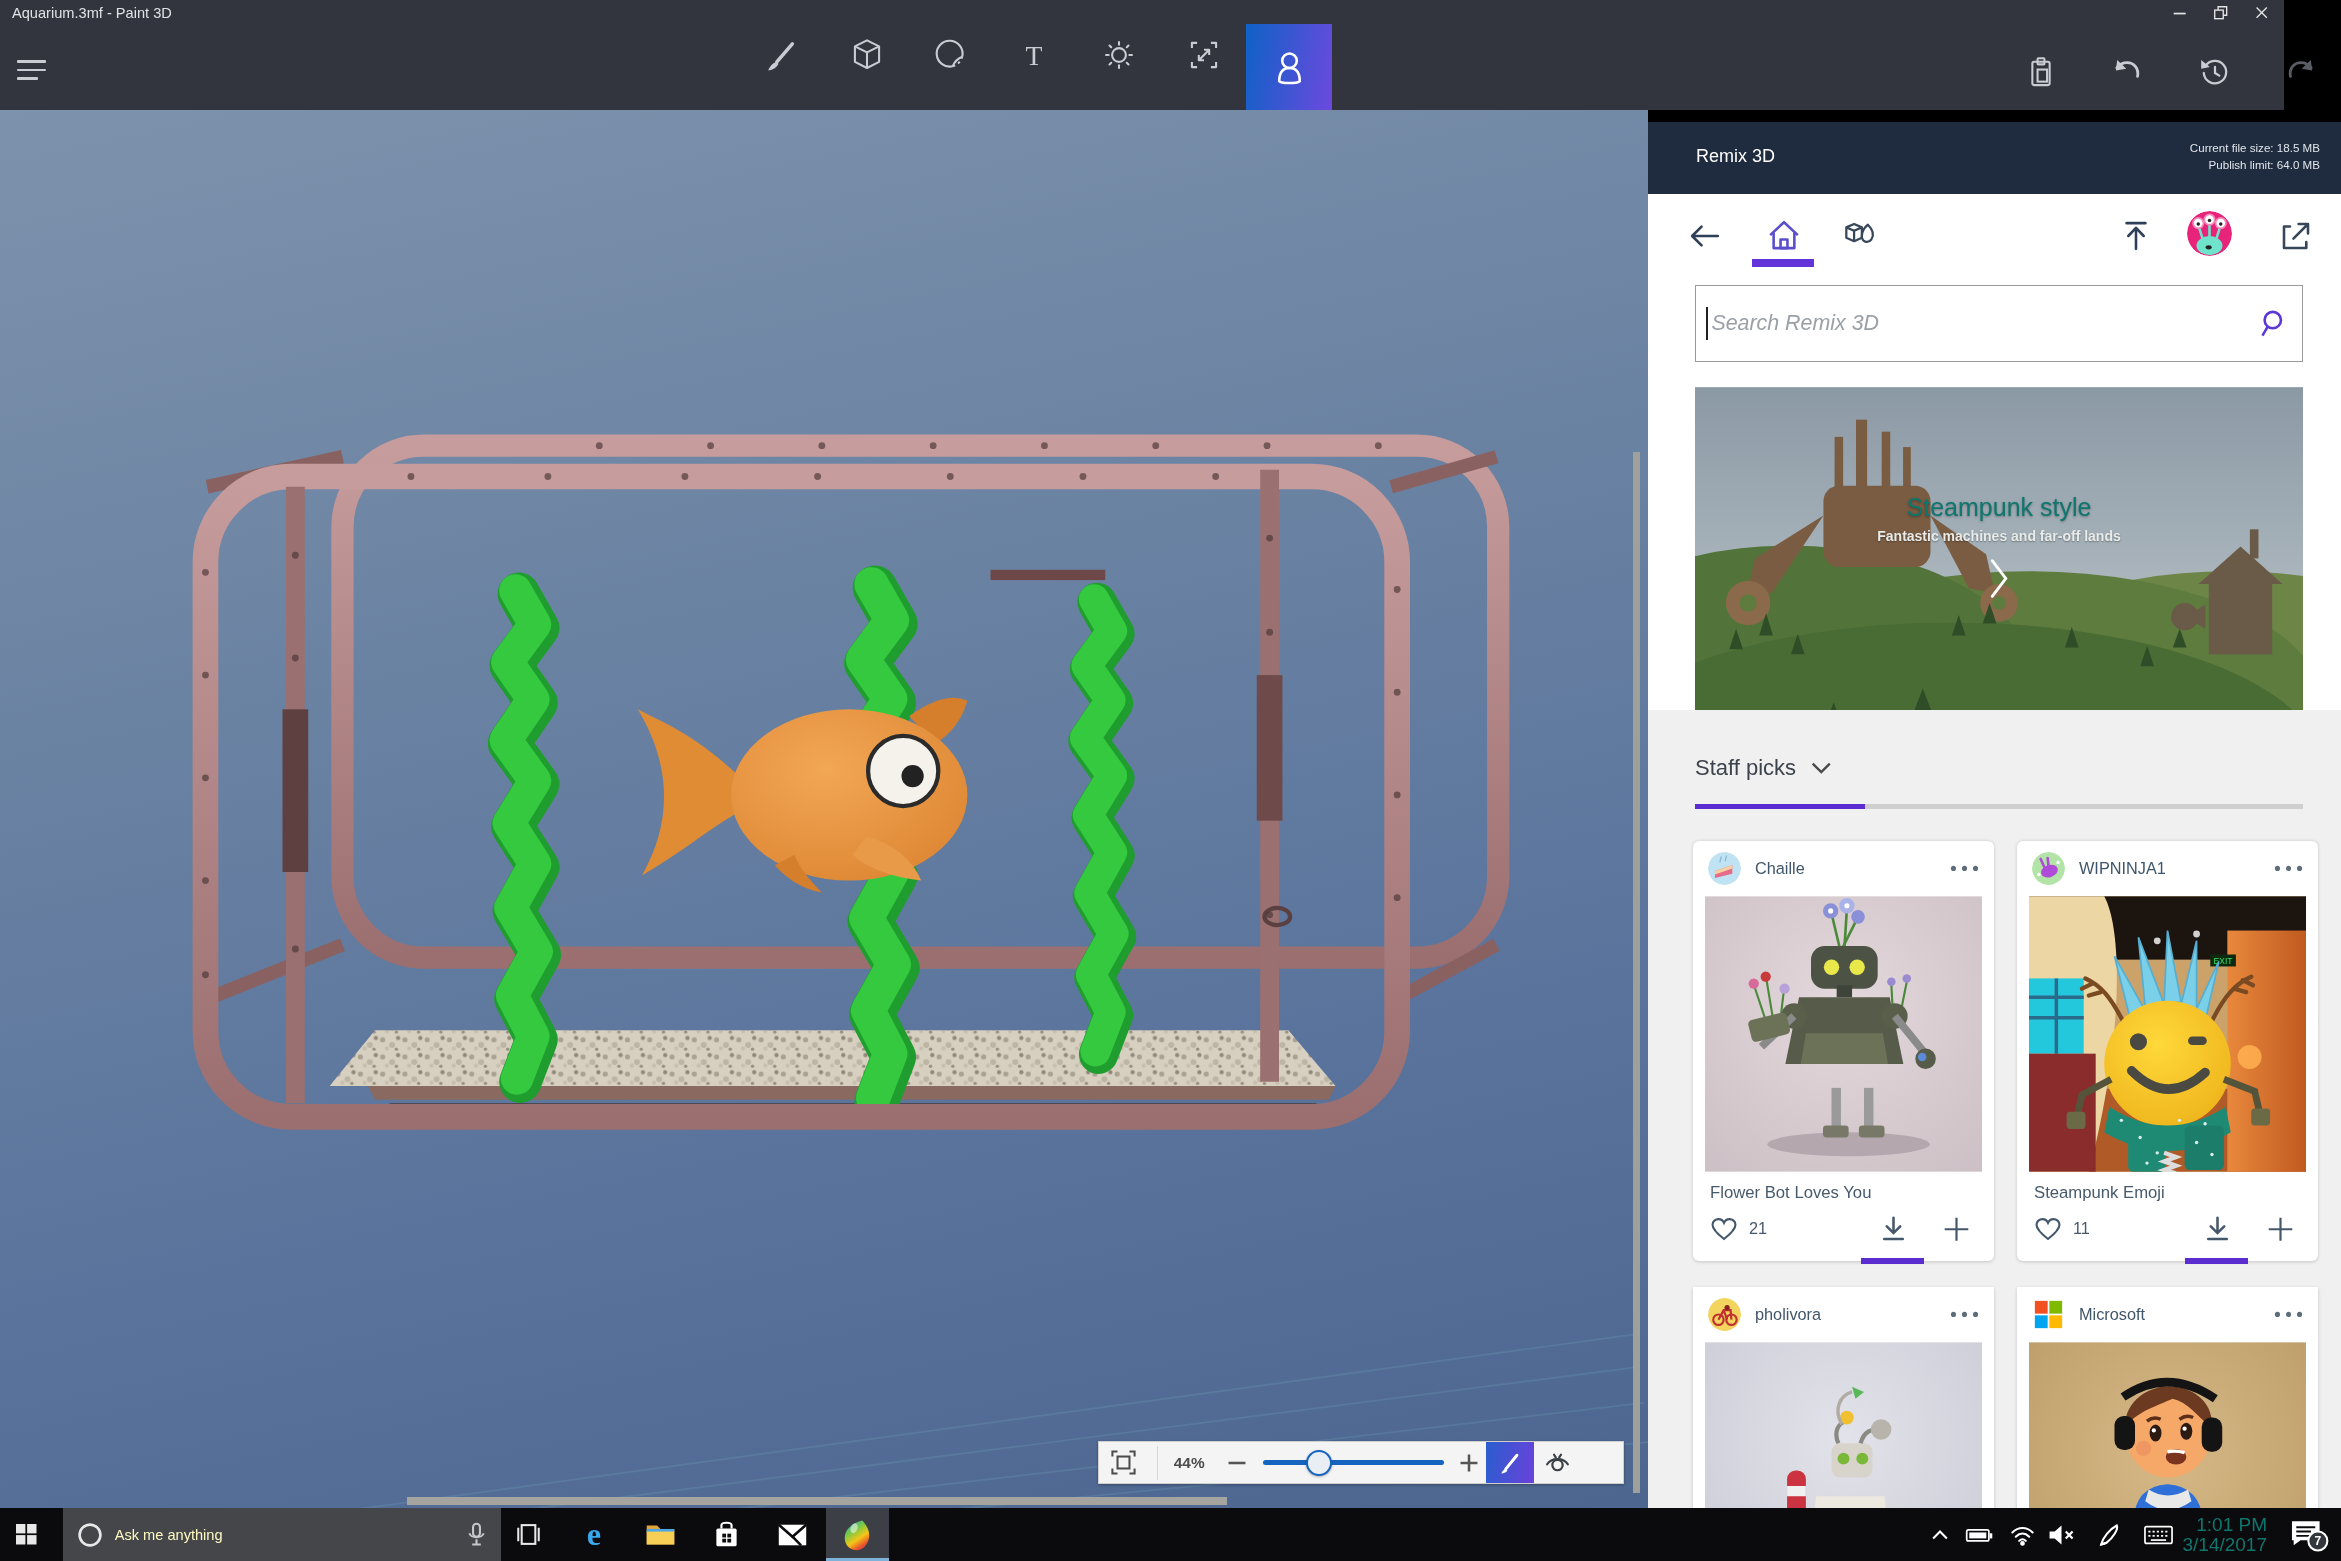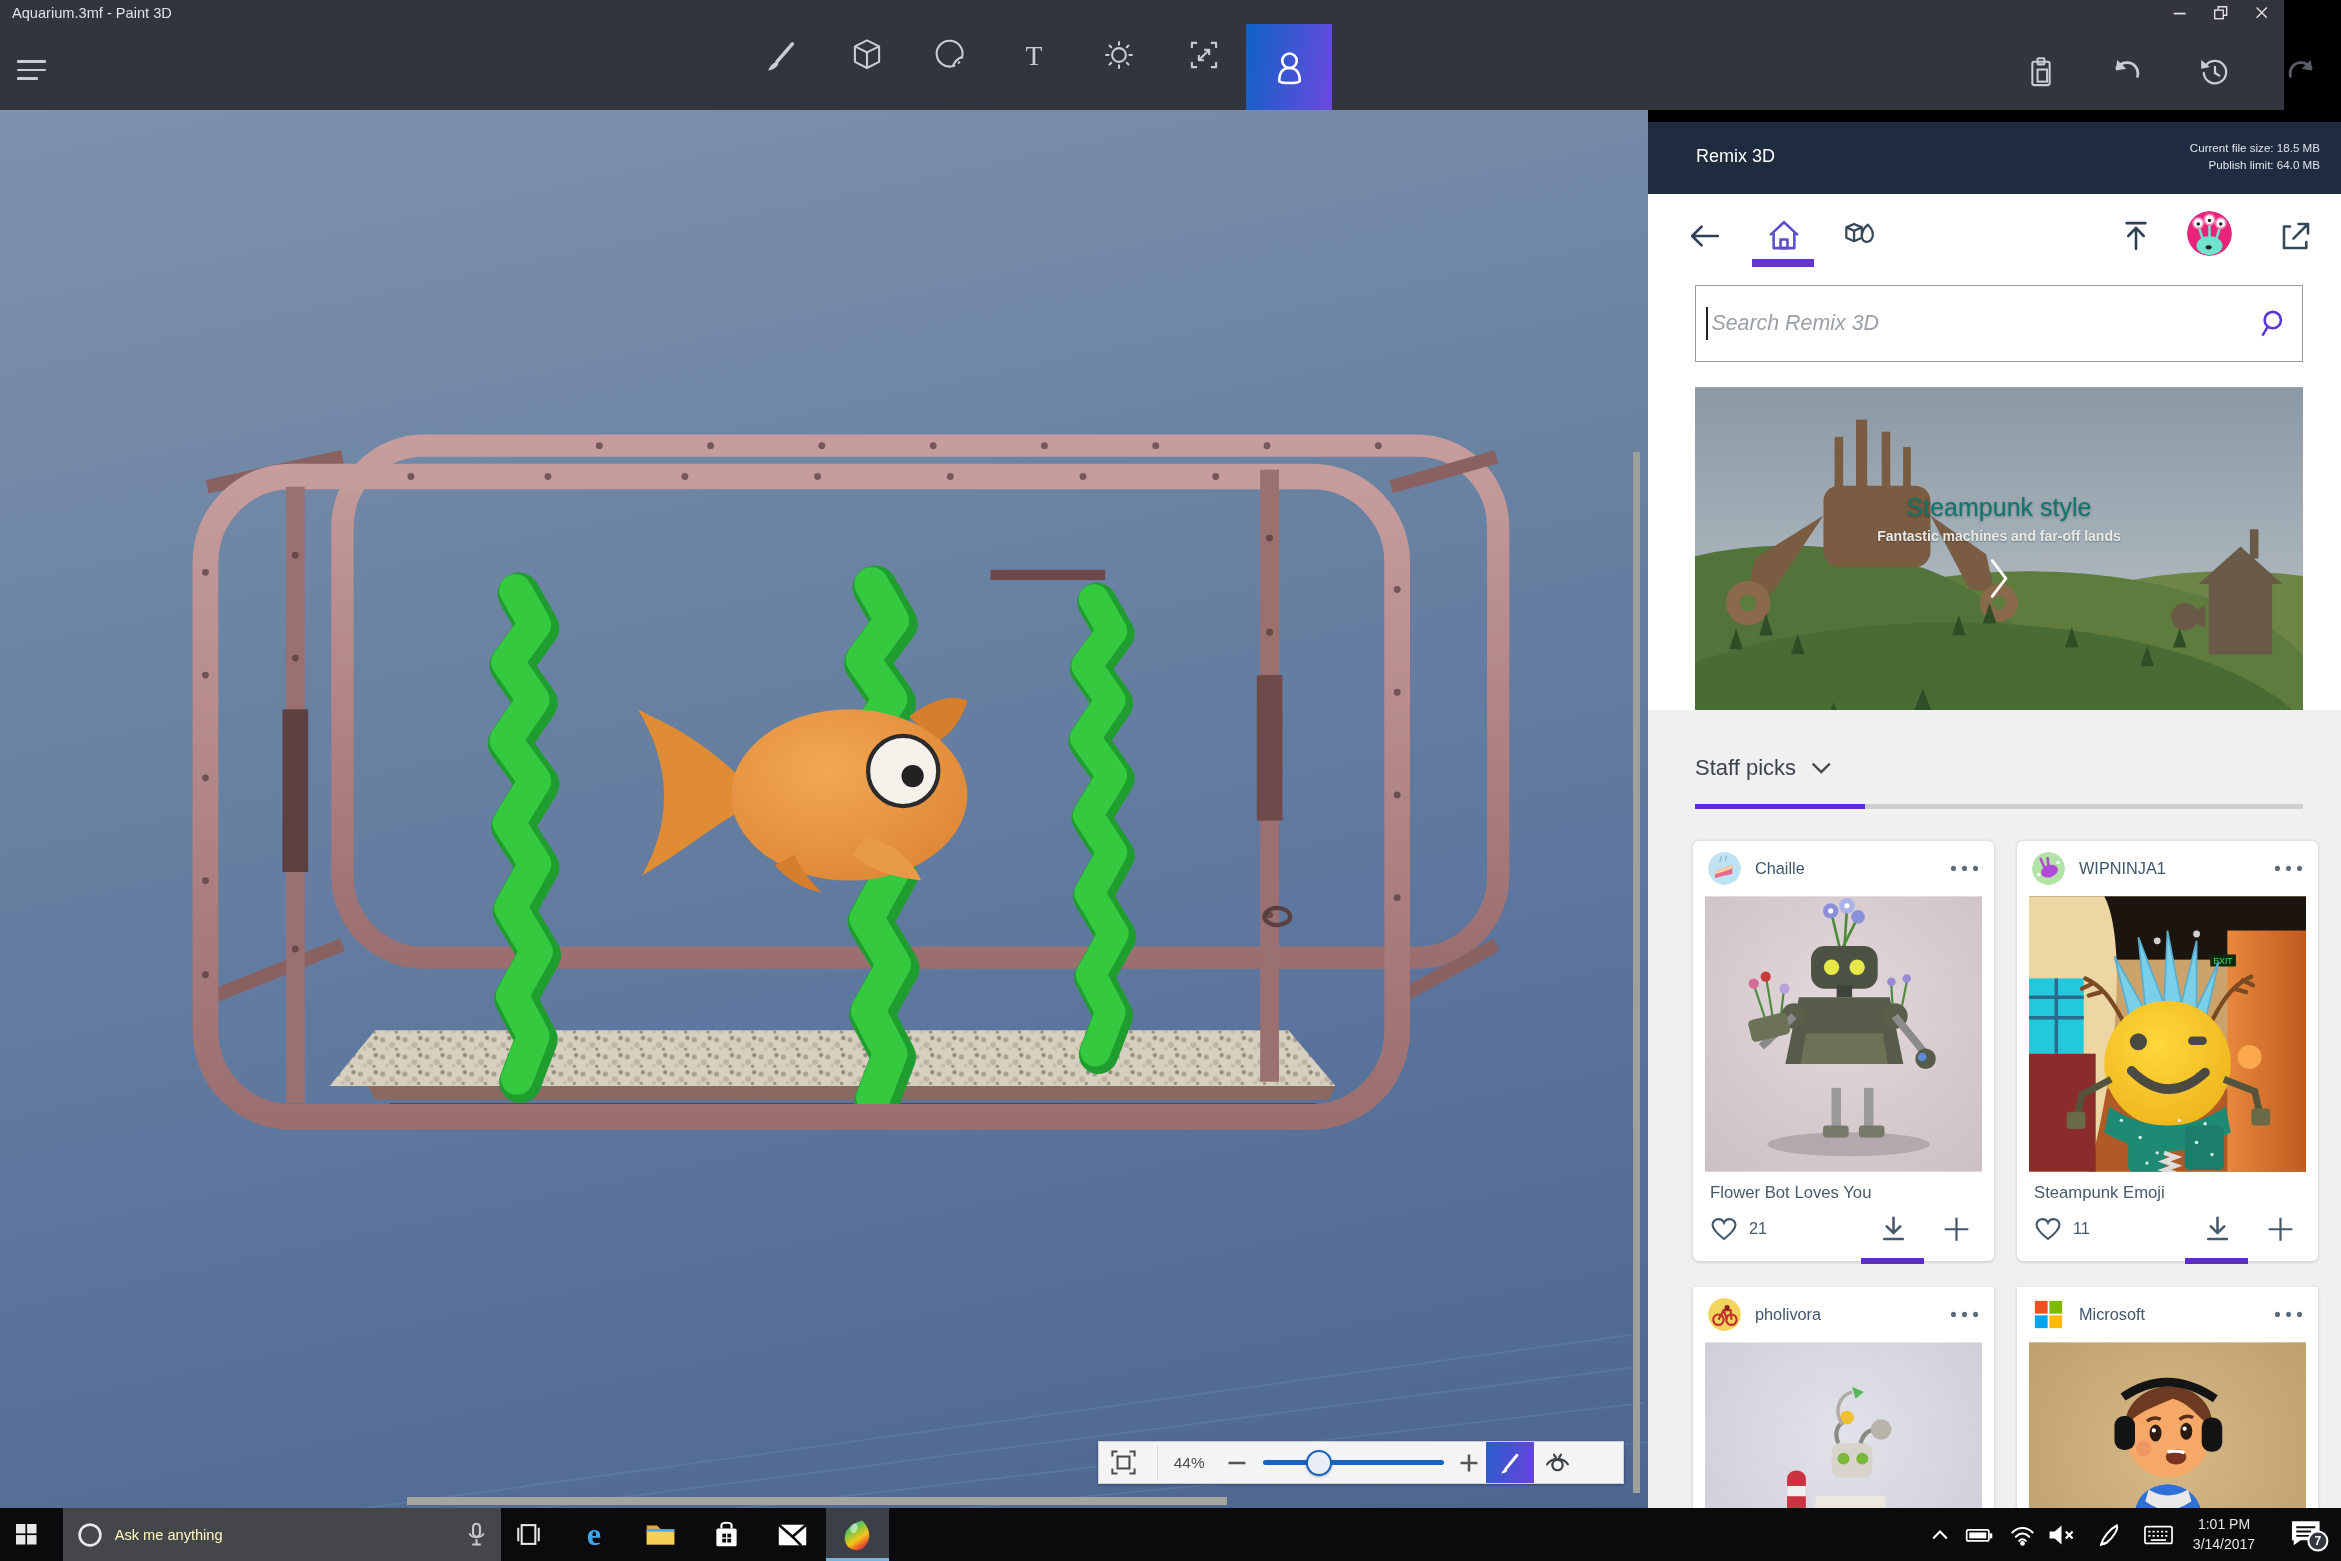--- a/index.html
+++ b/index.html
@@ -22,21 +22,21 @@
   .act{top:52px;width:41px;height:41px;}
 
   
   #canvas{left:0;top:110px;width:1648px;height:1399px;overflow:hidden;
     background:linear-gradient(168deg,#7d92ac 0%,#6a82a2 38%,#5a749d 68%,#4d6690 100%);}
   #hscroll{left:407px;top:1387px;width:820px;height:7.7px;background:#a5a49f;}
   #vscroll{left:1633px;top:342px;width:6.8px;height:1041px;background:#a0a09b;}
 
   
   #zoombar{left:1098px;top:1441px;width:524px;height:41px;background:#f4f4f4;
-    border:0.9px solid #cfcfcf;box-shadow:0 0.9px 2.6px rgba(0,0,0,.3);display:flex;align-items:center;}
+    border:0.9px solid #cfcfcf;box-shadow:0 0.9px 2.6px rgba(0,0,0,.3);display:flex;align-items:center;font-weight:bold;}
   #zoombar .sep{width:0.9px;height:34px;background:#d6d6d6;margin-left:10.3px;}
   #zoom-value{width:62px;text-align:center;font-size:15.4px;color:#4c4c4c;}
   #zoom-slider{position:relative;width:181px;height:26px;margin:0 8.6px;}
   #zoom-track{position:absolute;left:0;right:0;top:10.3px;height:5.1px;border-radius:2.6px;background:#1565c0;}
   #zoom-thumb{position:absolute;left:24%;top:0;width:26px;height:26px;border-radius:50%;
     background:#e9eef4;border:2.6px solid #1565c0;box-sizing:border-box;box-shadow:0 0.9px 2.6px rgba(0,0,0,.3);}
   #draw-btn{width:48px;height:41px;background:linear-gradient(100deg,#2a5ecf,#6a42da);}
 
   
   #panel{left:1648px;top:110px;width:694px;height:1452px;background:#fff;overflow:hidden;margin-top:12px;}
@@ -76,21 +76,21 @@
 
   
   #taskbar{left:0;top:1508px;width:2342px;height:53px;background:#0b0b0d;}
   #start-btn{left:0;top:0;width:53px;height:53px;}
   #tb-search{left:63px;top:0;width:438px;height:53px;background:#45464a;display:flex;align-items:center;}
   #tb-search-ph{margin-left:12px;font-size:14.6px;color:#fef9c3;flex:1;}
   .tb-app{top:0;width:62px;height:53px;}
   #paint3d-app{left:826px;width:63px;background:#3c3f46;}
   #paint3d-underline{left:826px;top:50px;width:63px;height:3.4px;background:#7fb2d9;}
   .tray{top:0;width:39px;height:53px;}
-  #tb-clock{left:2181px;top:6.8px;width:86px;text-align:center;color:#e5e5e5;font-size:14px;line-height:19.7px;}
+  #tb-clock{left:2181px;top:6.8px;width:86px;text-align:right;color:#0f766e;font-size:19px;line-height:19.7px;}
   #tb-notif{left:2280px;top:0;width:55px;height:53px;}
 </style>
 </head>
 <body>
 
 <div id="header" class="abs">
   <div id="window-title" class="abs">Aquarium.3mf - Paint 3D</div>
   <div id="win-controls" class="abs">
     <div class="win-btn ic">
       <svg width="15.4" height="15.4" viewBox="0 0 18 18">

